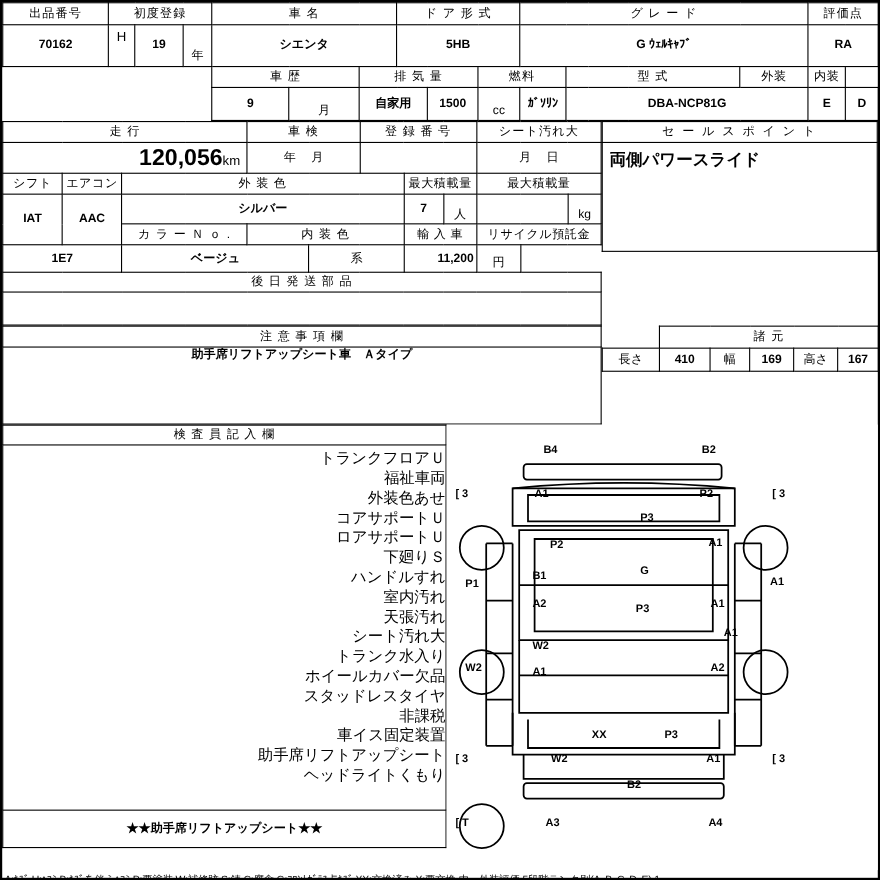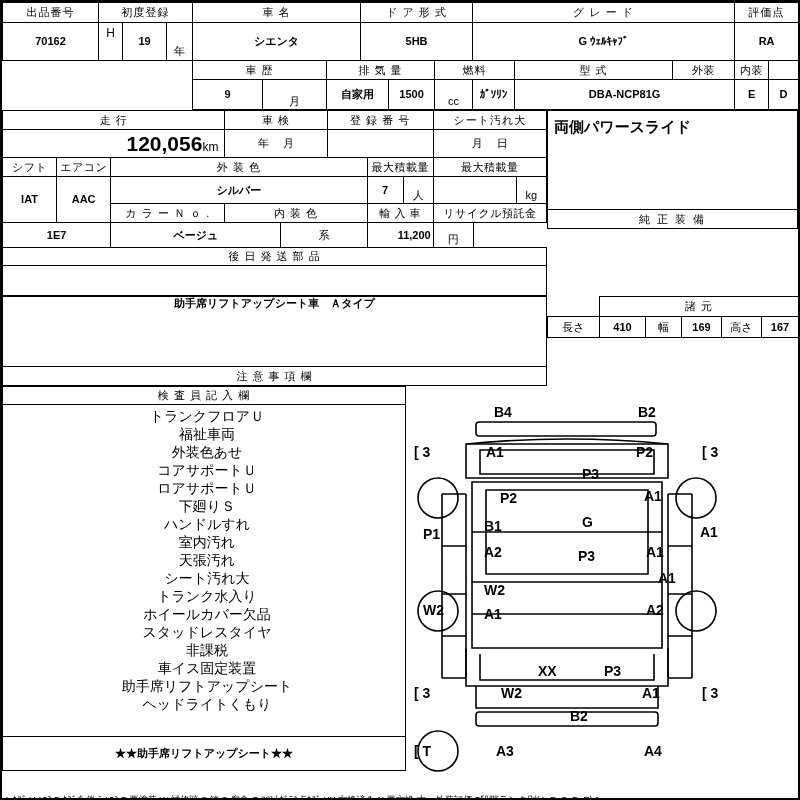--- a/index.html
+++ b/index.html
@@ -72,21 +72,21 @@
   .legend {
     font-size: 9.5px;
     padding: 3px 2px 0 2px;
     white-space: nowrap;
     letter-spacing: -0.2px;
   }
 
   
   .diagram { position: relative; width: 392px; height: 405px; background: #fff; }
   .diagram svg { display: block; }
-  .dmark { font-size: 14px; font-weight: bold; font-family: "Liberation Sans", sans-serif; }
+  .dmark { font-size: 10px; font-weight: bold; font-family: "Liberation Sans", sans-serif; }
   .section-title { font-size: 11px; letter-spacing: 2px; }
 </style>
 </head>
 <body>
 
 <div class="sheet">
 
   <table class="grid top">
     <colgroup>
       <col style="width:96px">
@@ -221,40 +221,40 @@
         <tr style="height:30px">
           <td class="med2 left" colspan="12"></td>
         </tr>
       </tbody>
         </table>
     </div>
 
     <div class="mid-right">
       <table class="grid">
         <tbody>
+            <tr style="height:19px">
+          <td class="section-title">セ ー ル ス ポ イ ン ト</td>
+        </tr>
         <tr style="height:99px">
           <td style="vertical-align:top;text-align:left;padding:8px 0 0 6px;font-size:15px;font-weight:bold">両側パワースライド</td>
-        </tr>
-        <tr style="height:19px">
-          <td class="section-title">純 正 装 備</td>
         </tr>
       </tbody>
         </table>
     </div>
   </div>
 
   <div class="mid">
     <div class="mid-left">
       <table class="grid">
         <tbody>
-            <tr style="height:70px">
+            <tr style="height:19px">
+          <td class="lbl">注 意 事 項 欄</td>
+        </tr>
+        <tr style="height:70px">
           <td class="notice-box" style="vertical-align:top">助手席リフトアップシート車　Ａタイプ</td>
-        </tr>
-        <tr style="height:19px">
-          <td class="lbl">注 意 事 項 欄</td>
         </tr>
       </tbody>
         </table>
     </div>
     <div class="mid-right">
       <table class="grid">
         <colgroup>
             <col style="width:52px">
             <col style="width:46px">
             <col style="width:36px">
@@ -281,21 +281,21 @@
   </div>
 
   <div class="lower">
     <div class="lower-left">
       <table class="grid">
         <tbody>
             <tr style="height:18px">
           <td class="lbl">検 査 員 記 入 欄</td>
         </tr>
         <tr style="height:332px">
-          <td style="vertical-align:top;text-align:center;padding:0">
+          <td style="vertical-align:top;text-align:right;padding:0">
             <ul class="inspect-list">
               <li>トランクフロアＵ</li>
               <li>福祉車両</li>
               <li>外装色あせ</li>
               <li>コアサポートＵ</li>
               <li>ロアサポートＵ</li>
               <li>下廻りＳ</li>
               <li>ハンドルすれ</li>
               <li>室内汚れ</li>
               <li>天張汚れ</li>

